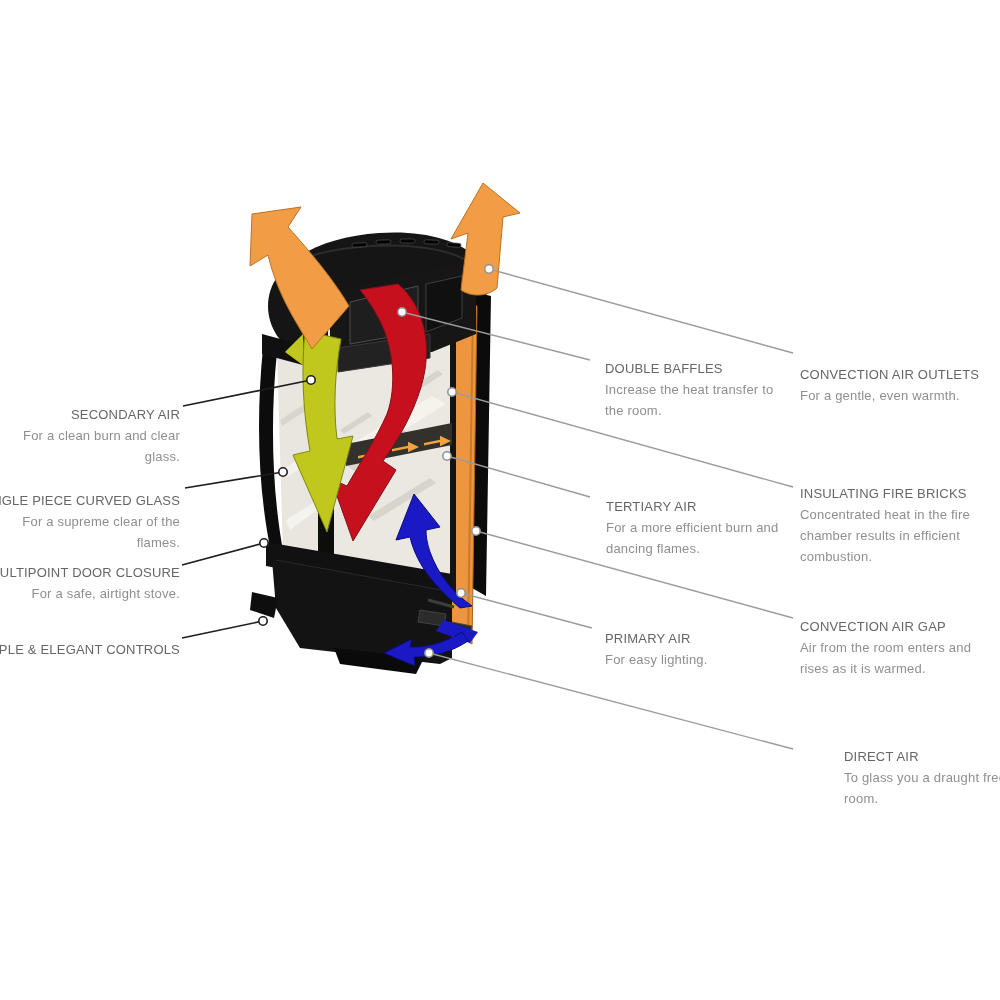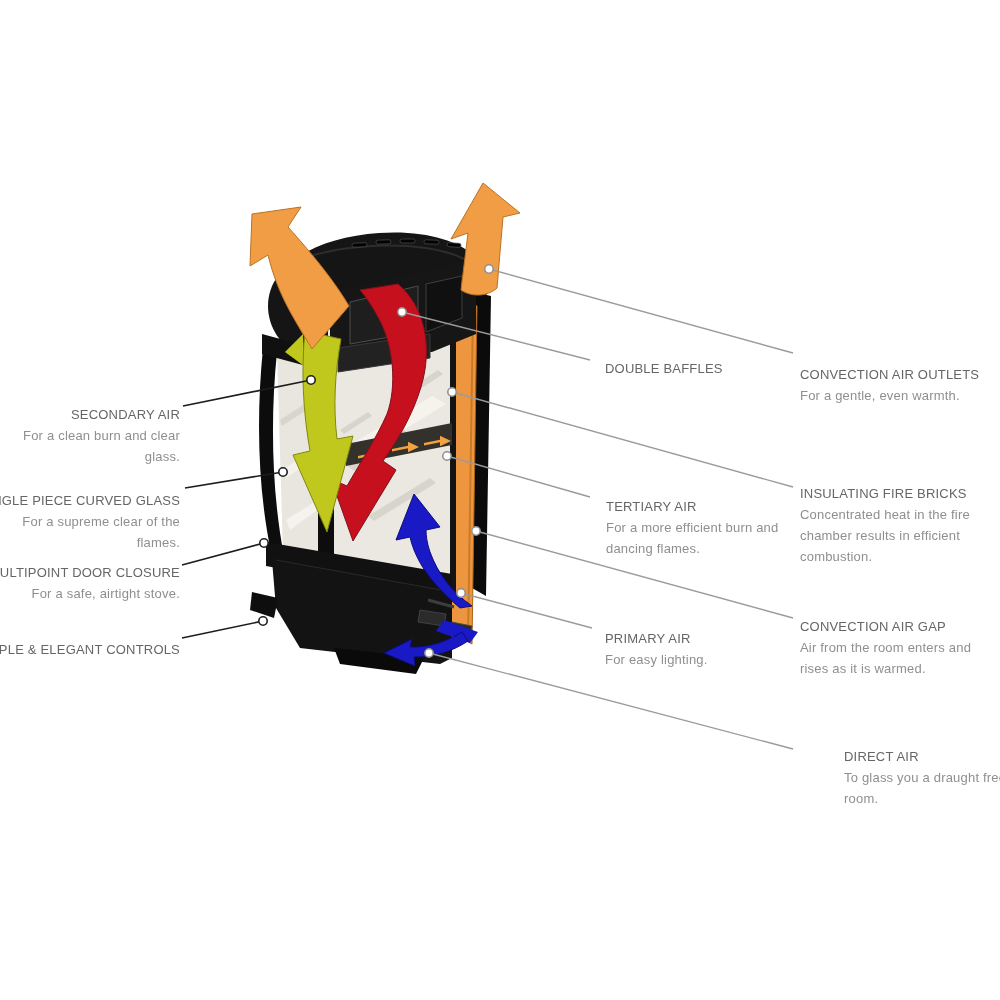--- a/index.html
+++ b/index.html
@@ -155,20 +155,21 @@
     <span class="title">MULTIPOINT DOOR CLOSURE</span>
     <span class="desc">For a safe, airtight stove.</span>
   </div>
   <div class="label label-left" id="lab-controls">
     <span class="title">SIMPLE &amp; ELEGANT CONTROLS</span>
     <span class="desc"></span>
   </div>
 
   <div class="label label-col" id="lab-baffles">
     <span class="title">DOUBLE BAFFLES</span>
+    <span class="desc">Increase the heat transfer to the room.</span>
   </div>
   <div class="label label-col" id="lab-tertiary">
     <span class="title">TERTIARY AIR</span>
     <span class="desc">For a more efficient burn and dancing flames.</span>
   </div>
   <div class="label label-col" id="lab-primary">
     <span class="title">PRIMARY AIR</span>
     <span class="desc">For easy lighting.</span>
   </div>
 

